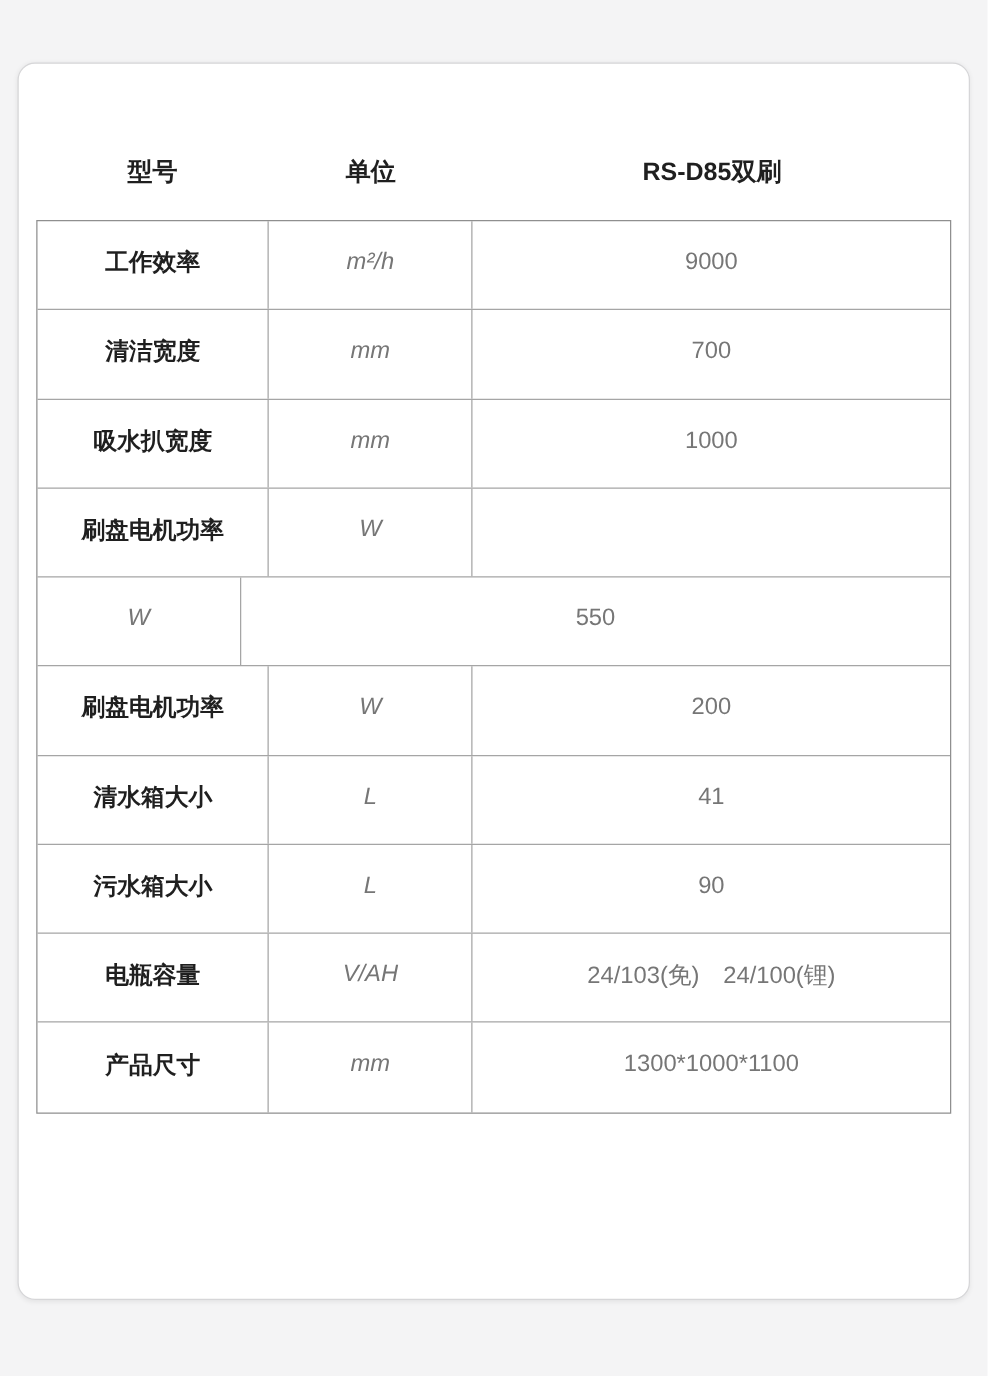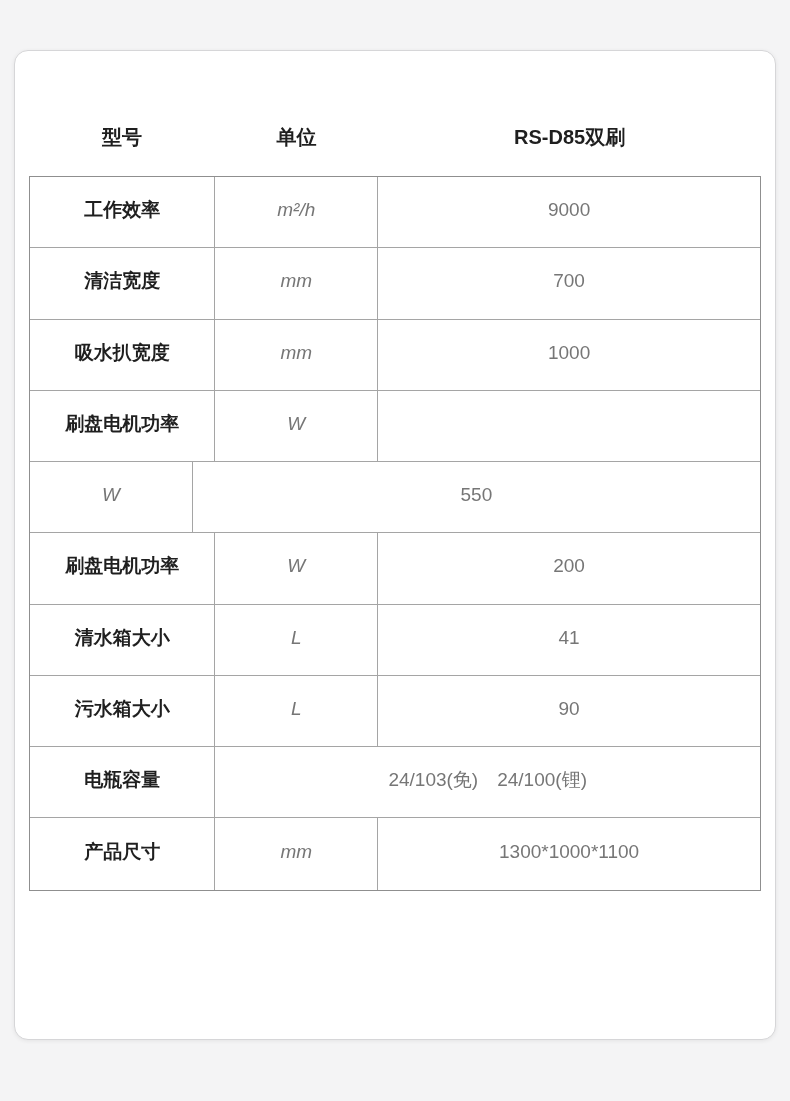--- a/index.html
+++ b/index.html
@@ -130,20 +130,21 @@
   </div>
 
   <div class="spec-row">
     <div class="cell col-label">污水箱大小</div>
     <div class="cell col-unit">L</div>
     <div class="cell col-value">90</div>
   </div>
 
   <div class="spec-row">
     <div class="cell col-label">电瓶容量</div>
+    <div class="cell col-unit">V/AH</div>
     <div class="cell col-value">24/103(免)　24/100(锂)</div>
   </div>
 
 
 
   <div class="spec-row">
     <div class="cell col-label">产品尺寸</div>
     <div class="cell col-unit">mm</div>
     <div class="cell col-value">1300*1000*1100</div>
   </div>

